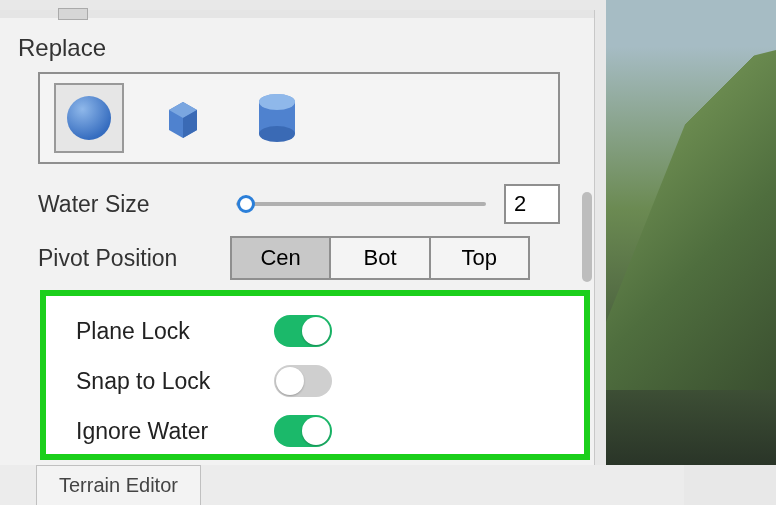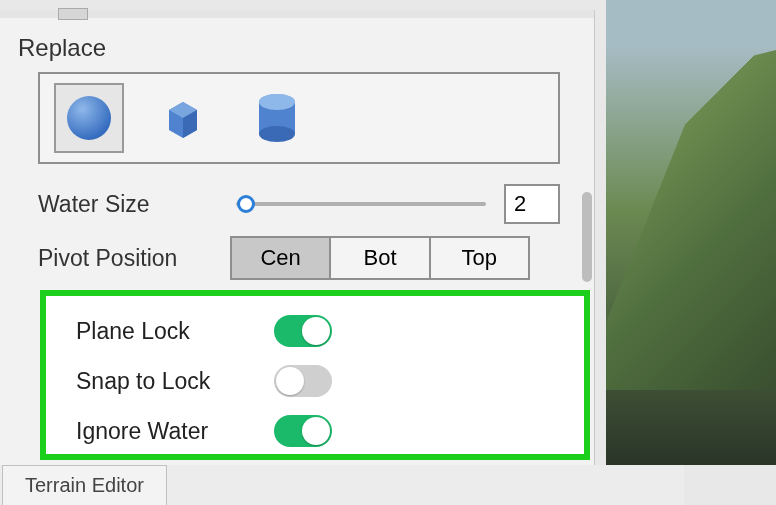--- a/index.html
+++ b/index.html
@@ -58,21 +58,21 @@
   .toggle { position: relative; width: 58px; height: 32px; border-radius: 16px; cursor: pointer; }
   .toggle.on { background: #1bb96a; }
   .toggle.off { background: #cfcfcf; }
   .toggle-knob { position: absolute; top: 2px; width: 28px; height: 28px; border-radius: 50%; background: #fff; box-shadow: 0 1px 2px rgba(0,0,0,0.25); }
   .toggle.on .toggle-knob { right: 2px; }
   .toggle.off .toggle-knob { left: 2px; }
 
   .scrollbar { position: absolute; right: 2px; top: 182px; width: 10px; height: 90px; background: #bdbdbd; border-radius: 5px; }
 
   .bottom-tabs {
-    position: absolute; left: 0; bottom: 0; width: 684px; height: 40px; background: #ececec; display: flex;
+    position: absolute; left: 0; bottom: 0; width: 684px; height: 40px; background: #ececec; display: flex; padding-left: 34px;
   }
   .tab { padding: 8px 22px; font-size: 20px; color: #444; border-right: 1px solid #c0c0c0; border-top: 1px solid #c0c0c0; background: #f3f3f3; cursor: pointer; }
   .tab:first-child { border-left: 1px solid #c0c0c0; margin-left: 2px; }
 </style>
 </head>
 <body>
 
 <div class="viewport">
   <div class="hill"></div>
 </div>

